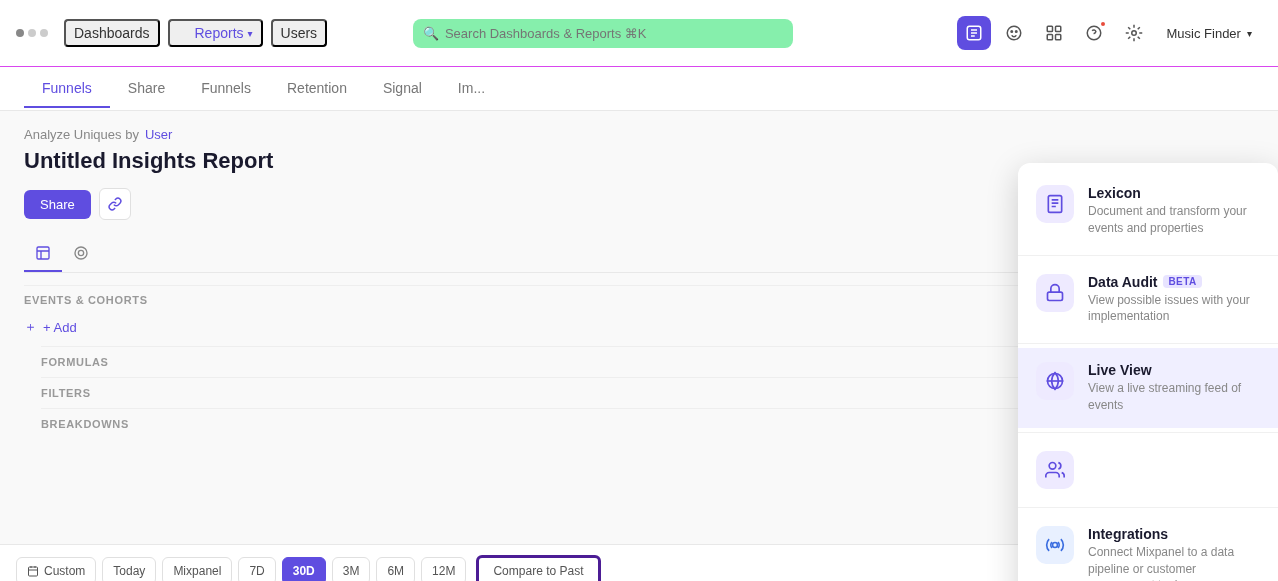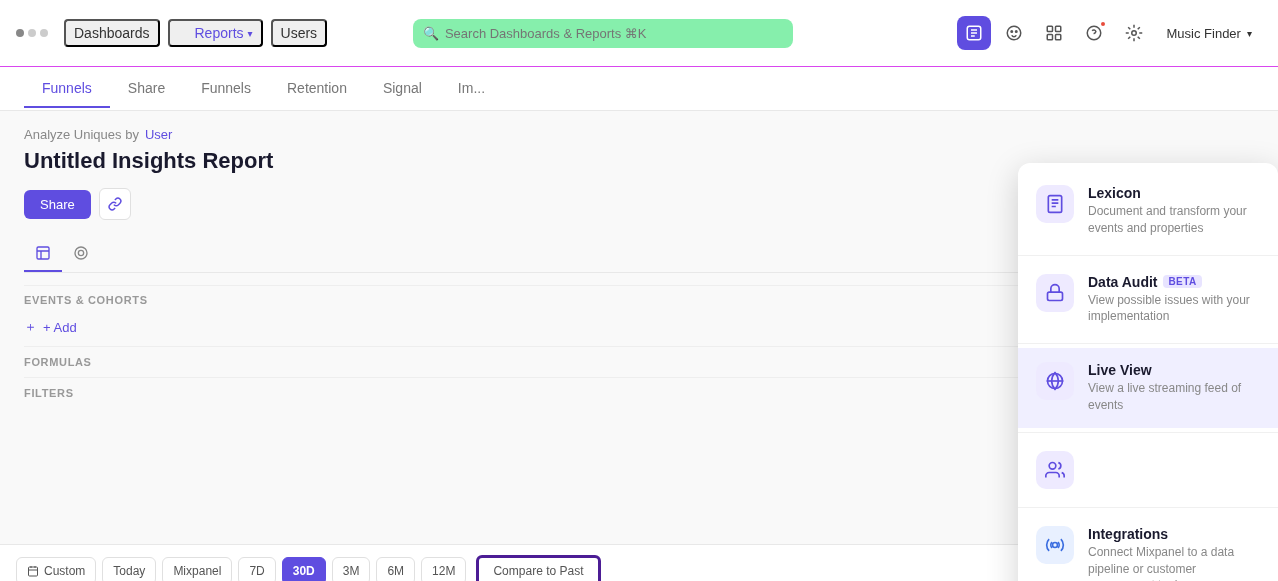--- a/index.html
+++ b/index.html
@@ -66,21 +66,21 @@
     }
     .view-tabs { display: flex; gap: 0; border-bottom: 1px solid #e8e8e8; margin-bottom: 12px; }
     .view-tab {
       width: 38px; height: 36px; display: flex; align-items: center; justify-content: center;
       cursor: pointer; color: #888; border-bottom: 2px solid transparent; font-size: 16px;
     }
     .view-tab.active { color: #5f4de0; border-bottom-color: #5f4de0; }
 
     .section-header { font-size: 11px; font-weight: 600; color: #999; letter-spacing: 0.06em; text-transform: uppercase; padding: 8px 0 6px; border-top: 1px solid #eee; }
     .add-row { display: flex; align-items: center; gap: 6px; padding: 6px 0 10px; color: #5f4de0; font-size: 13px; cursor: pointer; font-weight: 500; }
-    .section-collapse { display: flex; align-items: center; justify-content: space-between; padding: 8px 0; border-top: 1px solid #eee; }
+    .section-collapse { display: flex; align-items: center; justify-content: space-between; padding: 8px 0; border-top: 1px solid #eee; margin-left: 17px; }
     .section-collapse-label { font-size: 11px; font-weight: 600; color: #999; letter-spacing: 0.06em; text-transform: uppercase; }
     .chevron { color: #999; font-size: 12px; }
 
     
     .bottom-bar {
       position: absolute; bottom: 0; left: 0; right: 0; height: 52px; background: #fff;
       border-top: 1px solid #e8e8e8; display: flex; align-items: center; padding: 0 16px; gap: 6px;
     }
     .date-btn {
       display: flex; align-items: center; gap: 5px; padding: 6px 10px; border: 1px solid #e0e0e0;
@@ -249,20 +249,24 @@
       <span>＋</span>
       <span>+ Add</span>
     </div>
 
     <div class="section-collapse">
       <span class="section-collapse-label">FORMULAS</span>
       <span class="chevron">▾</span>
     </div>
     <div class="section-collapse">
       <span class="section-collapse-label">FILTERS</span>
+      <span class="chevron">▾</span>
+    </div>
+    <div class="section-collapse">
+      <span class="section-collapse-label">BREAKDOWNS</span>
       <span class="chevron">▾</span>
     </div>
   </div>
 
   <div class="bottom-bar">
     <button class="date-btn" style="gap:5px;">
       <svg width="12" height="12" viewBox="0 0 24 24" fill="none" stroke="currentColor" stroke-width="2">
         <rect x="3" y="4" width="18" height="18" rx="2"></rect>
           <line x1="3" y1="10" x2="21" y2="10"></line>
           <line x1="8" y1="2" x2="8" y2="6"></line>

